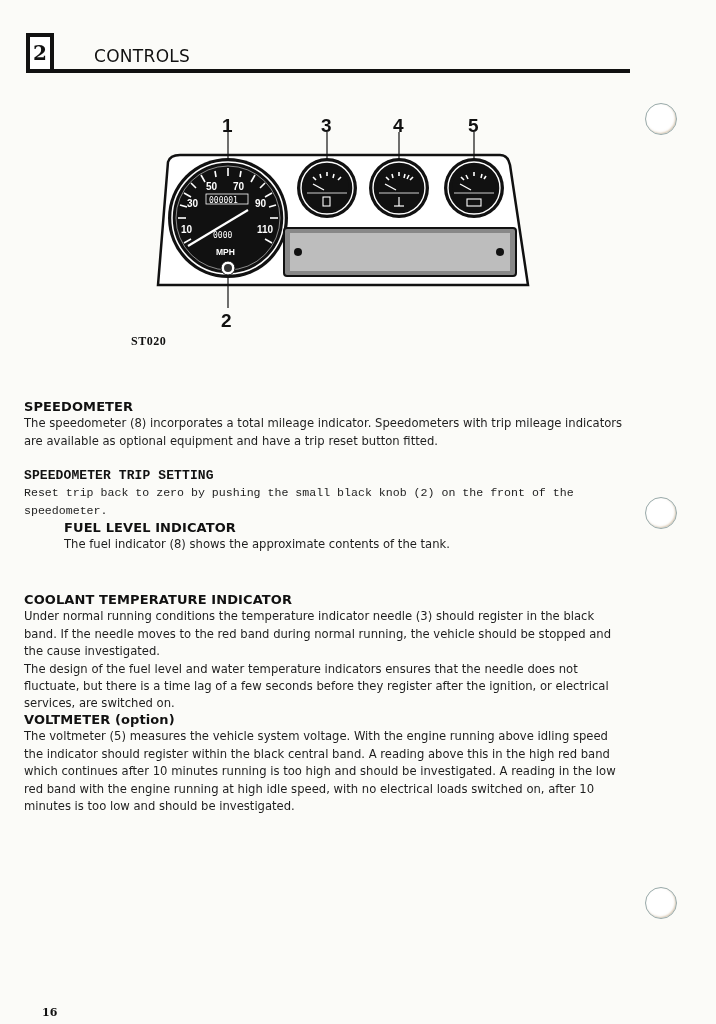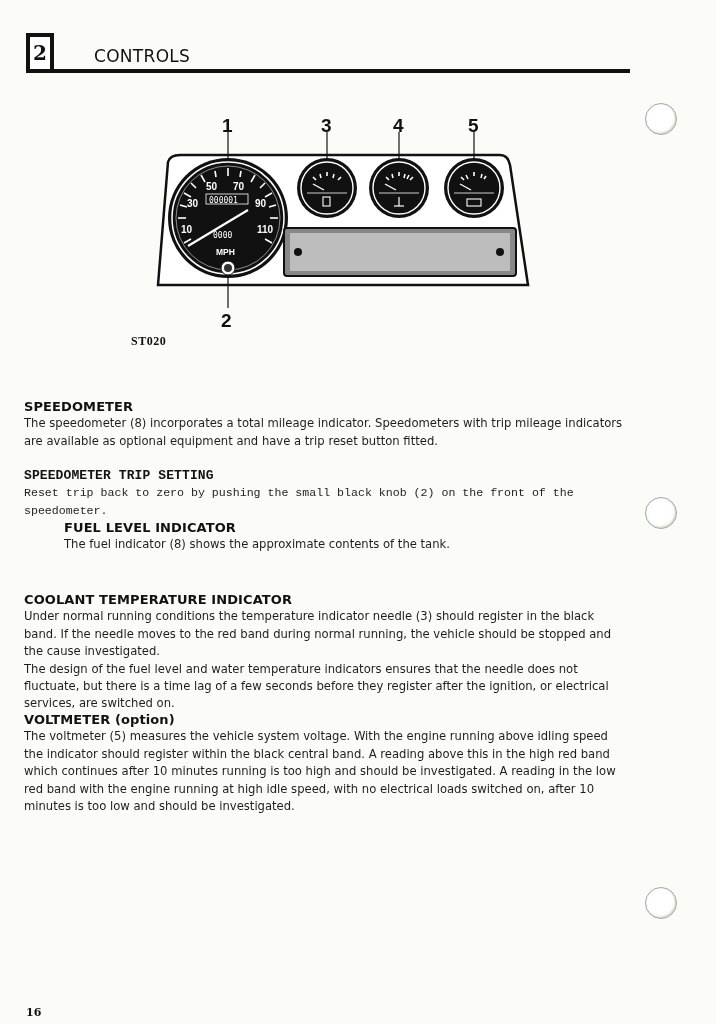--- a/index.html
+++ b/index.html
@@ -7,21 +7,21 @@
   .hdr-box { position:absolute; left:26px; top:33px; width:28px; height:40px; border:4px solid #111; box-sizing:border-box; background:#fff; }
   .hdr-num { position:absolute; left:0; right:0; top:4px; text-align:center; font-family:"DejaVu Serif", serif; font-weight:bold; font-size:20px; color:#111; }
   .hdr-title { position:absolute; left:94px; top:46px; font-family:"DejaVu Sans", sans-serif; font-size:17px; letter-spacing:0.3px; color:#111; }
   .hdr-rule { position:absolute; left:52px; top:69px; width:578px; height:4px; background:#111; }
   .diagram { position:absolute; left:140px; top:110px; width:400px; height:240px; }
   .fig-code { position:absolute; left:131px; top:334px; font-family:Liberation Serif, serif; font-weight:bold; font-size:12px; letter-spacing:0.5px; color:#111; }
   .callout { position:absolute; font-family:"Liberation Sans", sans-serif; font-weight:bold; font-size:19px; color:#111; }
   .section { position:absolute; left:24px; width:600px; font-family:"DejaVu Sans", sans-serif; font-size:11.6px; line-height:17.4px; color:#1e1e1e; }
   .section h3 { margin:0; font-size:13px; font-weight:bold; color:#111; line-height:17.4px; letter-spacing:0.1px; }
   .section p { margin:0; }
-  .page-num { position:absolute; left:26px; top:1006px; font-family:"DejaVu Serif", serif; font-weight:bold; font-size:11px; color:#111; }
+  .page-num { position:absolute; left:42px; top:1006px; font-family:"DejaVu Serif", serif; font-weight:bold; font-size:11px; color:#111; }
   .hole { position:absolute; width:30px; height:30px; border-radius:50%; border:1px solid #9aa; background:#fff; box-shadow: inset -1px -1px 2px rgba(180,150,110,0.5); }
 </style>
 </head>
 <body>
 
 <div class="hdr-box">
   <div class="hdr-num">2</div>
 </div>
 <div class="hdr-title">CONTROLS</div>
 <div class="hdr-rule"></div>

